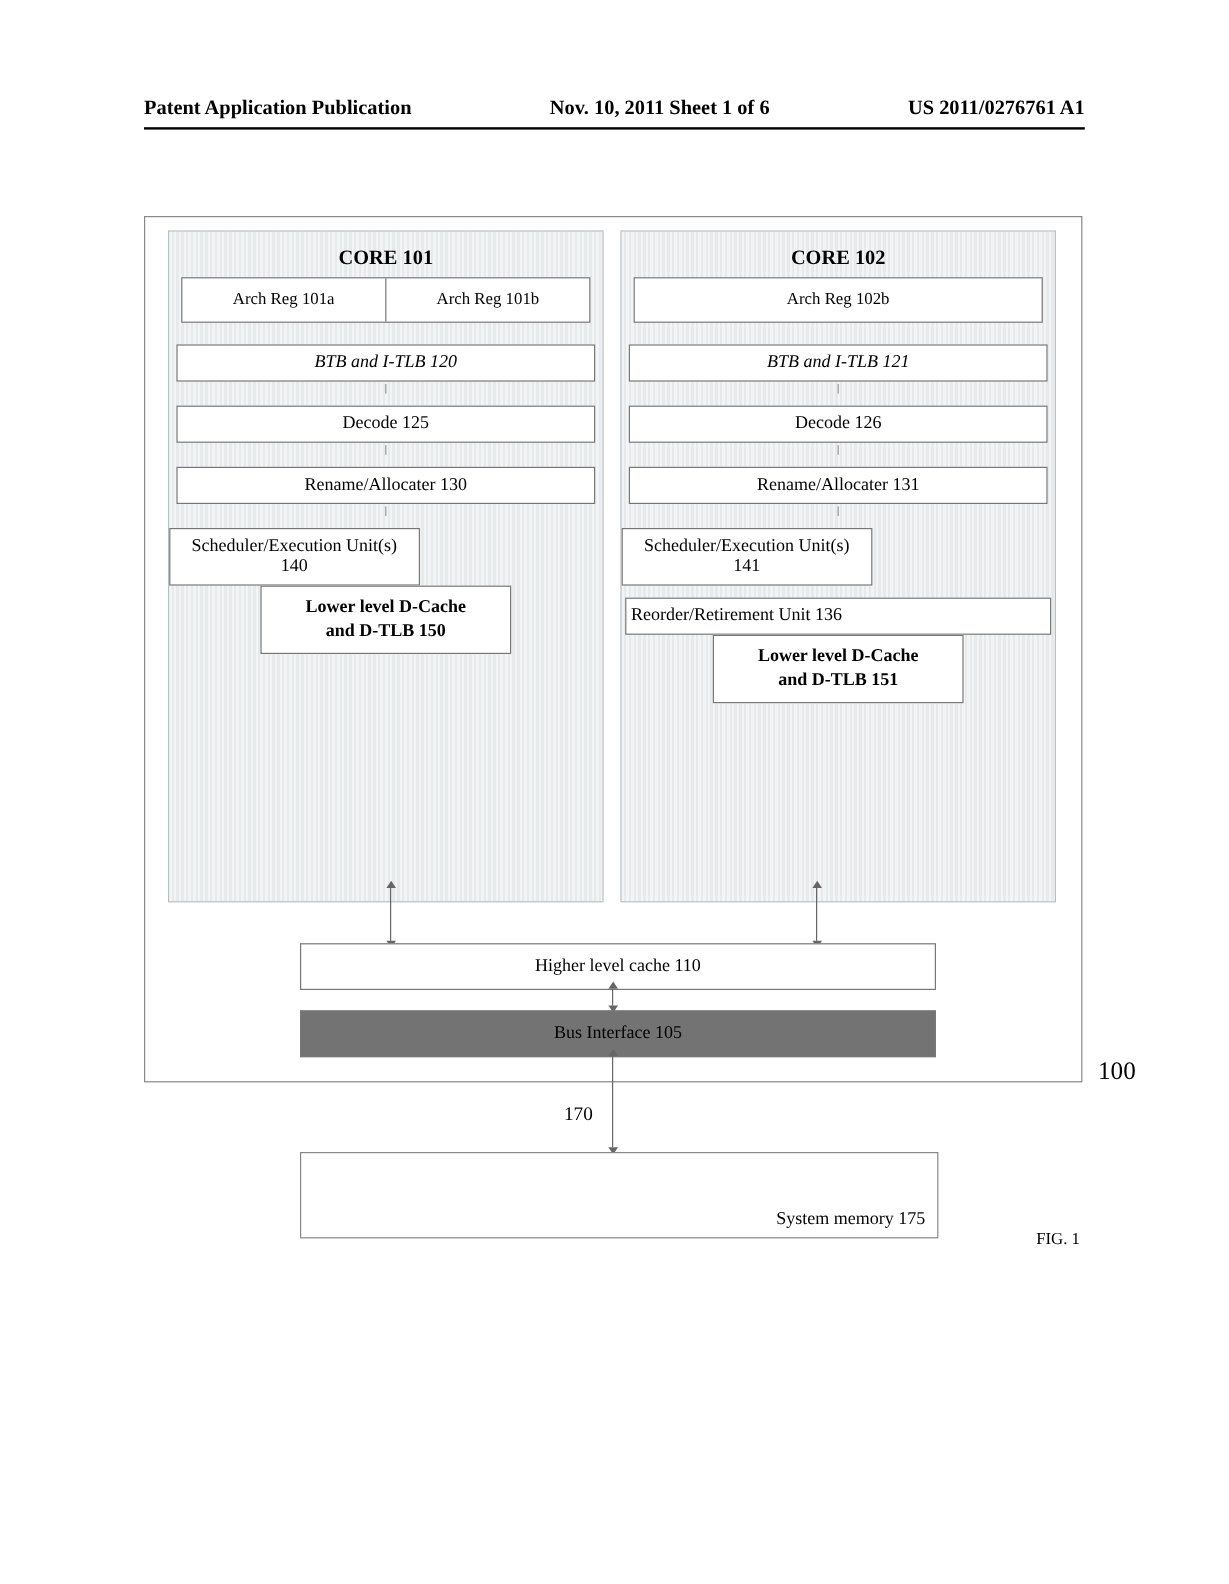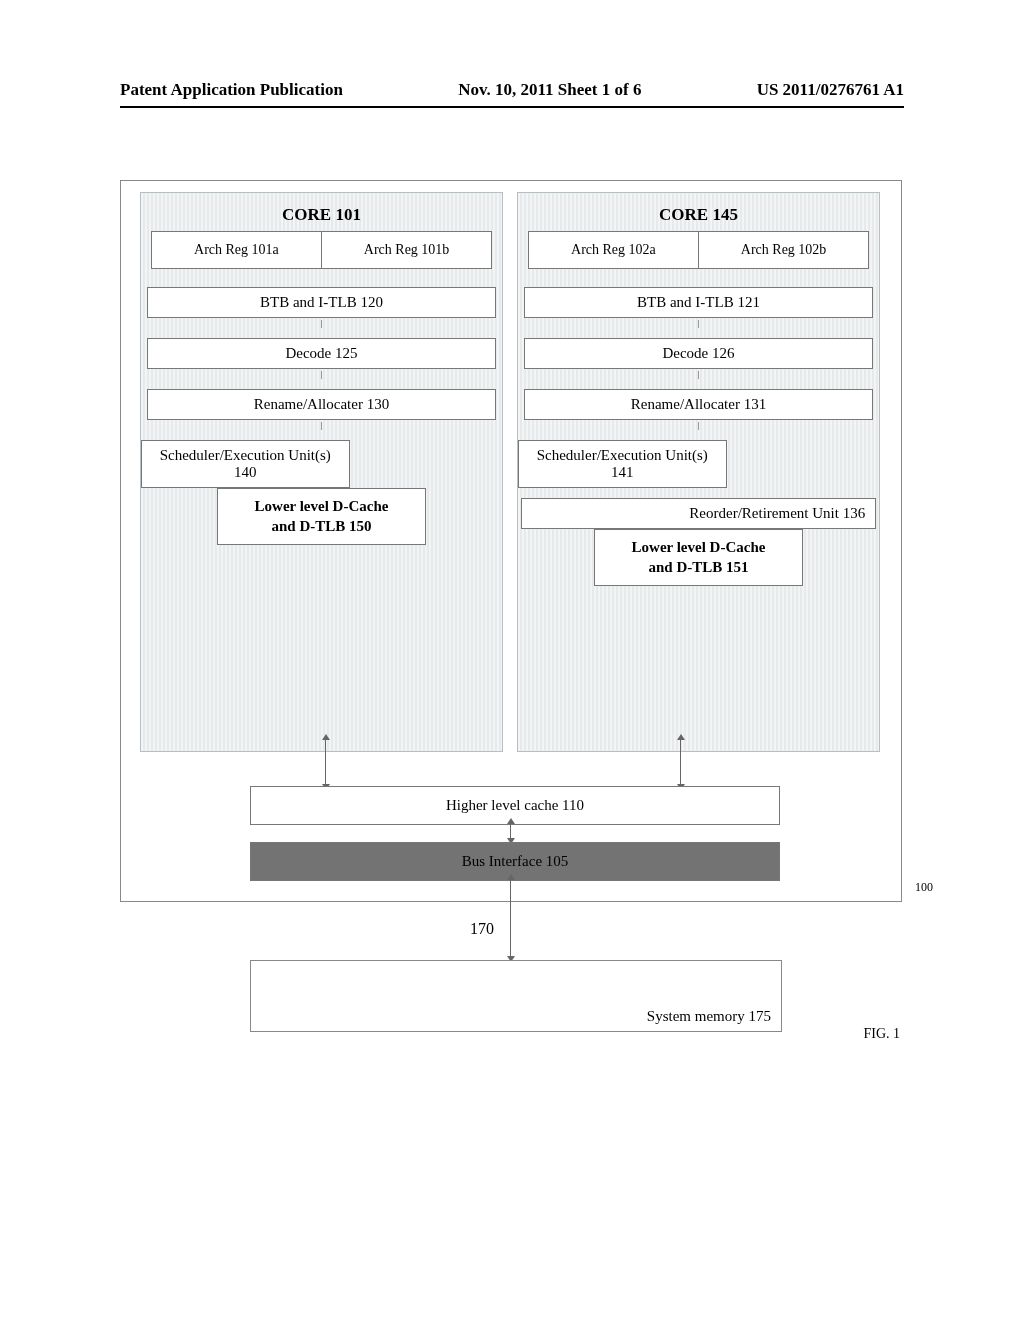--- a/index.html
+++ b/index.html
@@ -93,21 +93,21 @@
     background: #fff;
     border: 1px solid #777;
     text-align: center;
     padding: 6px 4px;
     font-size: 15px;
     margin-top: 10px;
   }
   .stage.left { width: 55%; align-self: flex-start; }
   .stage.wide { width: 94%; }
 
-  .btb { margin-top: 18px; }
+  .btb { margin-top: 18px; font-style: italic; }
 
   .small-conn {
     width: 1px;
     height: 8px;
     background: #999;
     margin-top: 2px;
   }
 
   .dcache {
     width: 55%;
@@ -157,21 +157,21 @@
     border-left:4px solid transparent;
     border-right:4px solid transparent;
   }
   .arrow-v.bidir::before { top:-6px; border-bottom:6px solid #666; }
   .arrow-v.bidir::after  { bottom:-6px; border-top:6px solid #666; }
 
   .label-100 {
     position: absolute;
     top: 700px;
     left: 795px;
-    font-size: 12px;
+    font-size: 21px;
   }
   .label-170 {
     position: absolute;
     top: 740px;
     left: 350px;
     font-size: 16px;
   }
 
   .sysmem {
     position: absolute;
@@ -227,34 +227,33 @@
         <div class="small-conn"></div>
         <div class="stage wide">Rename/Allocater 130</div>
         <div class="small-conn"></div>
         <div class="stage left" style="white-space:pre-line">Scheduler/Execution Unit(s)
 140</div>
         <div class="dcache" style="white-space:pre-line">Lower level D-Cache
 and D-TLB 150</div>
       </div>
 
       <div class="core">
-        <div class="core-title">CORE 145</div>
+        <div class="core-title">CORE 102</div>
         <div class="reg-row">
-          <div>Arch Reg 102a</div>
           <div>Arch Reg 102b</div>
         </div>
         <div class="stage wide btb">BTB and I-TLB 121</div>
         <div class="small-conn"></div>
         <div class="stage wide">Decode 126</div>
         <div class="small-conn"></div>
         <div class="stage wide">Rename/Allocater 131</div>
         <div class="small-conn"></div>
         <div class="stage left" style="white-space:pre-line">Scheduler/Execution Unit(s)
 141</div>
-        <div class="stage wide" style="text-align:right; padding-right:10px;">Reorder/Retirement Unit 136</div>
+        <div class="stage wide" style="text-align:left; padding-right:10px;">Reorder/Retirement Unit 136</div>
         <div class="dcache" style="white-space:pre-line">Lower level D-Cache
 and D-TLB 151</div>
       </div>
     </div>
 
     <div class="arrow-v bidir" style="top:560px;left:205px;height:44px;"></div>
     <div class="arrow-v bidir" style="top:560px;left:560px;height:44px;"></div>
 
     <div class="hlc">Higher level cache 110</div>
 

